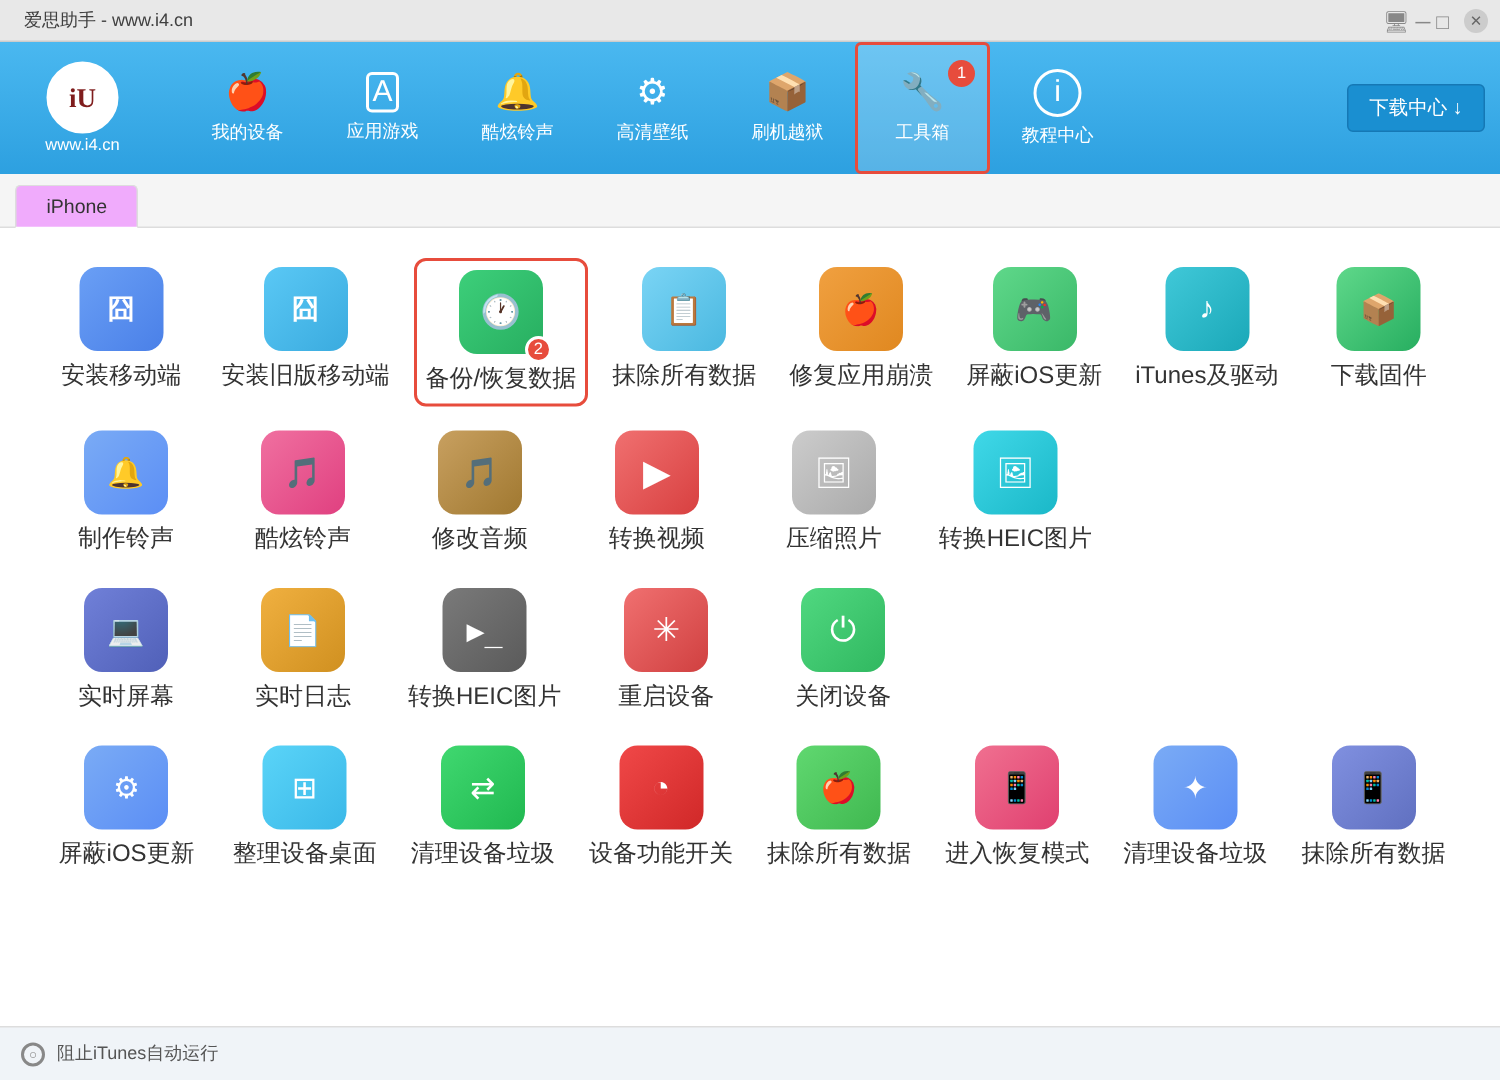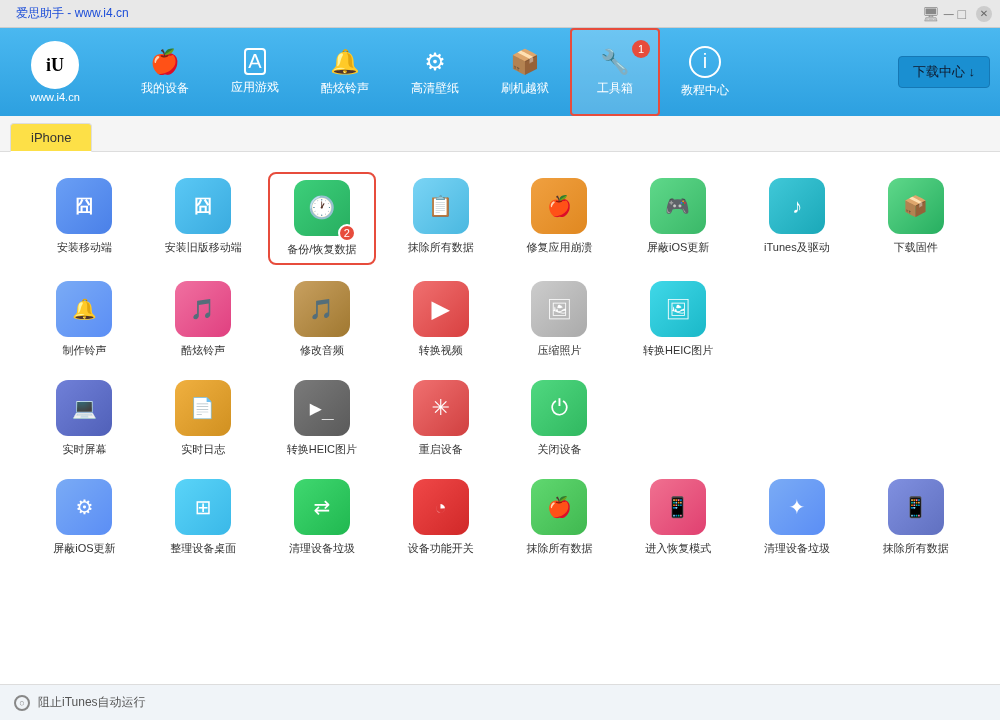--- a/index.html
+++ b/index.html
@@ -87,21 +87,21 @@
       margin-bottom: 4px;
     }
     .nav-label {
       font-size: 12px;
       color: #fff;
     }
 
     .download-btn {
       background: #1a8fd1;
       border: 1px solid #1578b5;
-      color: #0f172a;
+      color: #ffffff;
       padding: 6px 14px;
       border-radius: 4px;
       cursor: pointer;
       font-size: 13px;
       margin-left: auto;
       display: flex;
       align-items: center;
       gap: 4px;
     }
 
@@ -116,21 +116,21 @@
     }
     .tab-item {
       padding: 6px 20px;
       font-size: 13px;
       cursor: pointer;
       border-top-left-radius: 4px;
       border-top-right-radius: 4px;
       color: #333;
     }
     .tab-item.active {
-      background: #fde047;
+      background: #f0abfc;
       border: 1px solid #ddd;
       border-bottom: 1px solid #fff;
       margin-bottom: -1px;
     }
 
     
     .main-content {
       background: #fff;
       flex: 1;
       padding: 20px 30px;
@@ -163,21 +163,21 @@
     .tool-icon {
       width: 56px; height: 56px;
       border-radius: 12px;
       display: flex; align-items: center; justify-content: center;
       font-size: 26px;
       color: #fff;
       margin-bottom: 6px;
       position: relative;
     }
     .tool-label {
-      font-size: 11px;
+      font-size: 16px;
       color: #333;
       text-align: center;
       white-space: nowrap;
     }
 
     
     .badge {
       position: absolute;
       bottom: -6px; right: -6px;
       width: 18px; height: 18px;
@@ -232,29 +232,29 @@
       color: #fff;
       font-size: 11px;
       display: flex; align-items: center; justify-content: center;
     }
   </style>
 </head>
 <body>
 
 <div class="title-bar">
 
-  <span style="font-size:12px;color:#1d4ed8;margin-right:auto;padding-left:8px;">爱思助手 - www.i4.cn</span>
+  <span style="font-size:12px;color:#404040;margin-right:auto;padding-left:8px;">爱思助手 - www.i4.cn</span>
   <span style="font-size:14px;color:#888;margin:0 4px;">🖥 ─ □</span>
   <button class="title-bar-btn close">✕</button>
 </div>
 
 <div class="header">
   <div class="logo-area">
     <div class="logo-circle" style="font-size:18px;font-weight:bold;">
-      <span style="color:#000000;font-family:serif;">iU</span>
+      <span style="color:#7f1d1d;font-family:serif;">iU</span>
     </div>
     <span class="logo-text">www.i4.cn</span>
   </div>
 
   <div class="nav-items">
 
     <div class="nav-item">
       <span class="nav-icon">🍎</span>
       <span class="nav-label">我的设备</span>
     </div>

